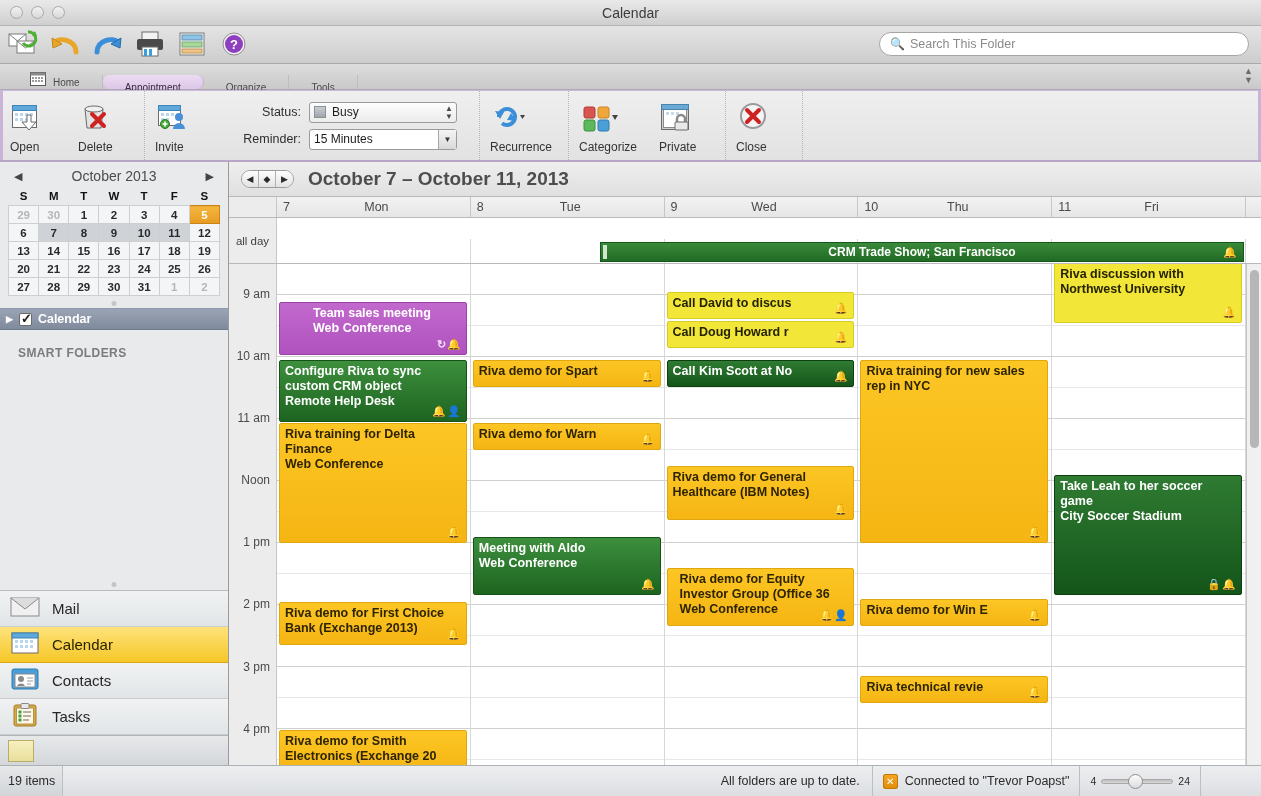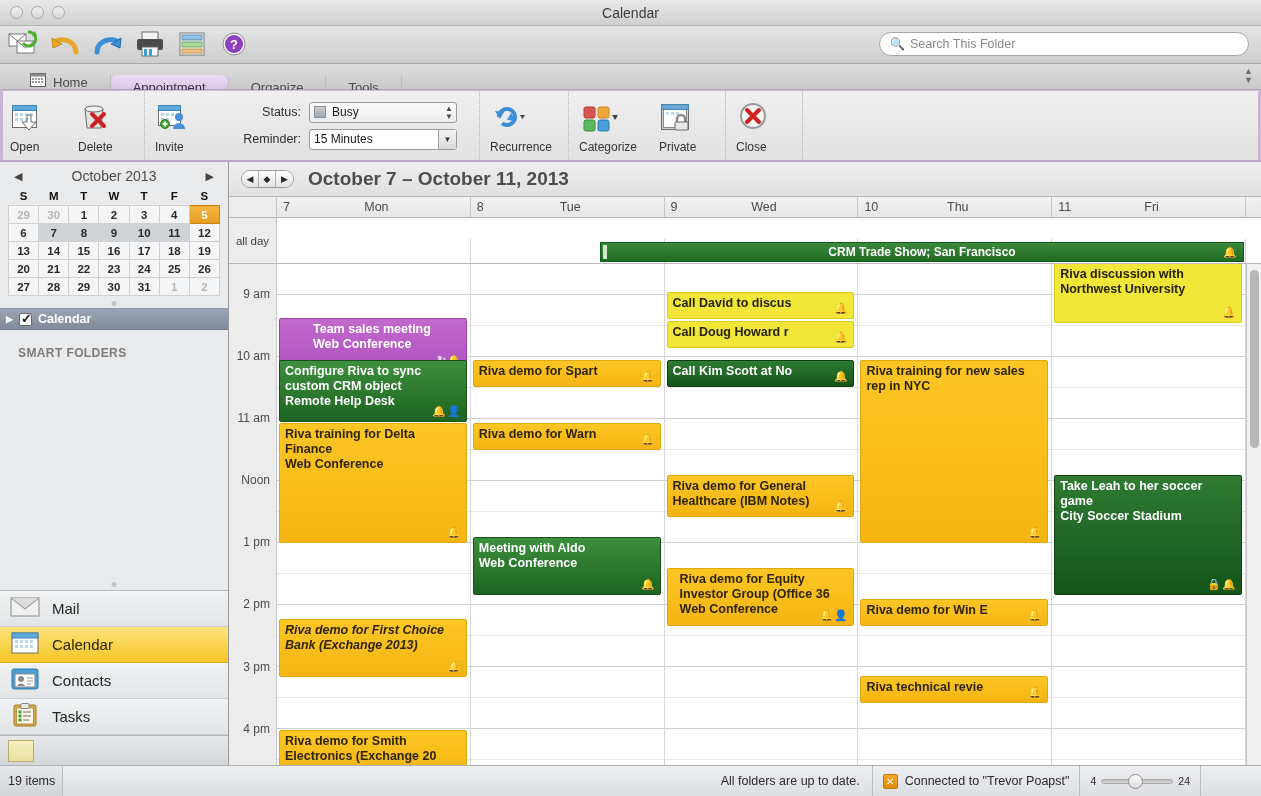--- a/index.html
+++ b/index.html
@@ -51,21 +51,21 @@
   .search-box .mag { margin-right: 5px; color:#5b5b5b; font-size:12px;}
 
   
   .ribbon-tabs {
     height: 26px; flex: 0 0 26px; display: flex; align-items: flex-end;
     background: linear-gradient(to bottom,#dddddd,#c9c9c9);
     border-bottom: 1px solid #b0a8b8; position: relative;
   }
   .rtab {
     height: 14px; line-height: 25px; padding: 0 22px;
-    font-size: 13px; color: #4a4a4a; position: relative;
+    font-size: 10px; color: #4a4a4a; position: relative;
     border-right: 1px solid #bdbdbd; cursor: default;
   }
   .rtab.home { display: flex; align-items: center; gap: 7px; padding-left: 30px;}
   .rtab.active {
     background: linear-gradient(to bottom,#ecdcf2,#dcc6e8);
     color: #3a2b42; font-weight: 500;
     border-right: 1px solid #c3aed0;
     border-radius: 8px;
   }
   .tabs-chevrons {
@@ -787,36 +787,36 @@
                 <div class="hline" style="top: 216px;"></div>
                 <div class="hline half" style="top: 247px;"></div>
                 <div class="hline" style="top: 278px;"></div>
                 <div class="hline half" style="top: 309px;"></div>
                 <div class="hline" style="top: 340px;"></div>
                 <div class="hline half" style="top: 371px;"></div>
                 <div class="hline" style="top: 402px;"></div>
                 <div class="hline half" style="top: 433px;"></div>
                 <div class="hline" style="top: 464px;"></div>
                 <div class="hline half" style="top: 495px;"></div>
-                <div class="ev purple" style="top: 54px; height: 53px; padding-left: 33px;">
+                <div class="ev purple" style="top: 38px; height: 53px; padding-left: 33px;">
                   <div>Team sales meeting</div>
                   <div class="loc">Web Conference</div>
                   <span class="icons">↻🔔</span>
                 </div>
                 <div class="ev green" style="top: 96px; height: 62px;">
                   <div>Configure Riva to sync custom CRM object</div>
                   <div class="loc">Remote Help Desk</div>
                   <span class="icons">🔔👤</span>
                 </div>
                 <div class="ev yellow" style="top: 159px; height: 120px;">
                   <div>Riva training for Delta Finance</div>
                   <div class="loc">Web Conference</div>
                   <span class="icons">🔔</span>
                 </div>
-                <div class="ev yellow" style="top: 355px; height: 58px; font-style: italic;">
+                <div class="ev yellow" style="top: 338px; height: 43px;">
                   <div>Riva demo for First Choice Bank (Exchange 2013)</div>
                   <span class="icons">🔔</span>
                 </div>
                 <div class="ev yellow" style="top: 466px; height: 45px;">
                   <div>Riva demo for Smith Electronics (Exchange 20</div>
                 </div>
               </div>
               <div class="dcol">
                 <div class="hline" style="top: 30px;"></div>
                 <div class="hline half" style="top: 61px;"></div>
@@ -870,21 +870,21 @@
                   <span class="icons">🔔</span>
                 </div>
                 <div class="ev brightyellow" style="top: 57px; height: 27px;">
                   <div>Call Doug Howard r</div>
                   <span class="icons">🔔</span>
                 </div>
                 <div class="ev darkgreen" style="top: 96px; height: 27px;">
                   <div>Call Kim Scott at No</div>
                   <span class="icons">🔔</span>
                 </div>
-                <div class="ev yellow" style="top: 211px; height: 42px;">
+                <div class="ev yellow" style="top: 202px; height: 54px;">
                   <div>Riva demo for General Healthcare (IBM Notes)</div>
                   <span class="icons">🔔</span>
                 </div>
                 <div class="ev yellow" style="top: 304px; height: 58px; padding-left: 12px;">
                   <div>Riva demo for Equity Investor Group (Office 36</div>
                   <div class="loc">Web Conference</div>
                   <span class="icons">🔔👤</span>
                 </div>
               </div>
               <div class="dcol">

